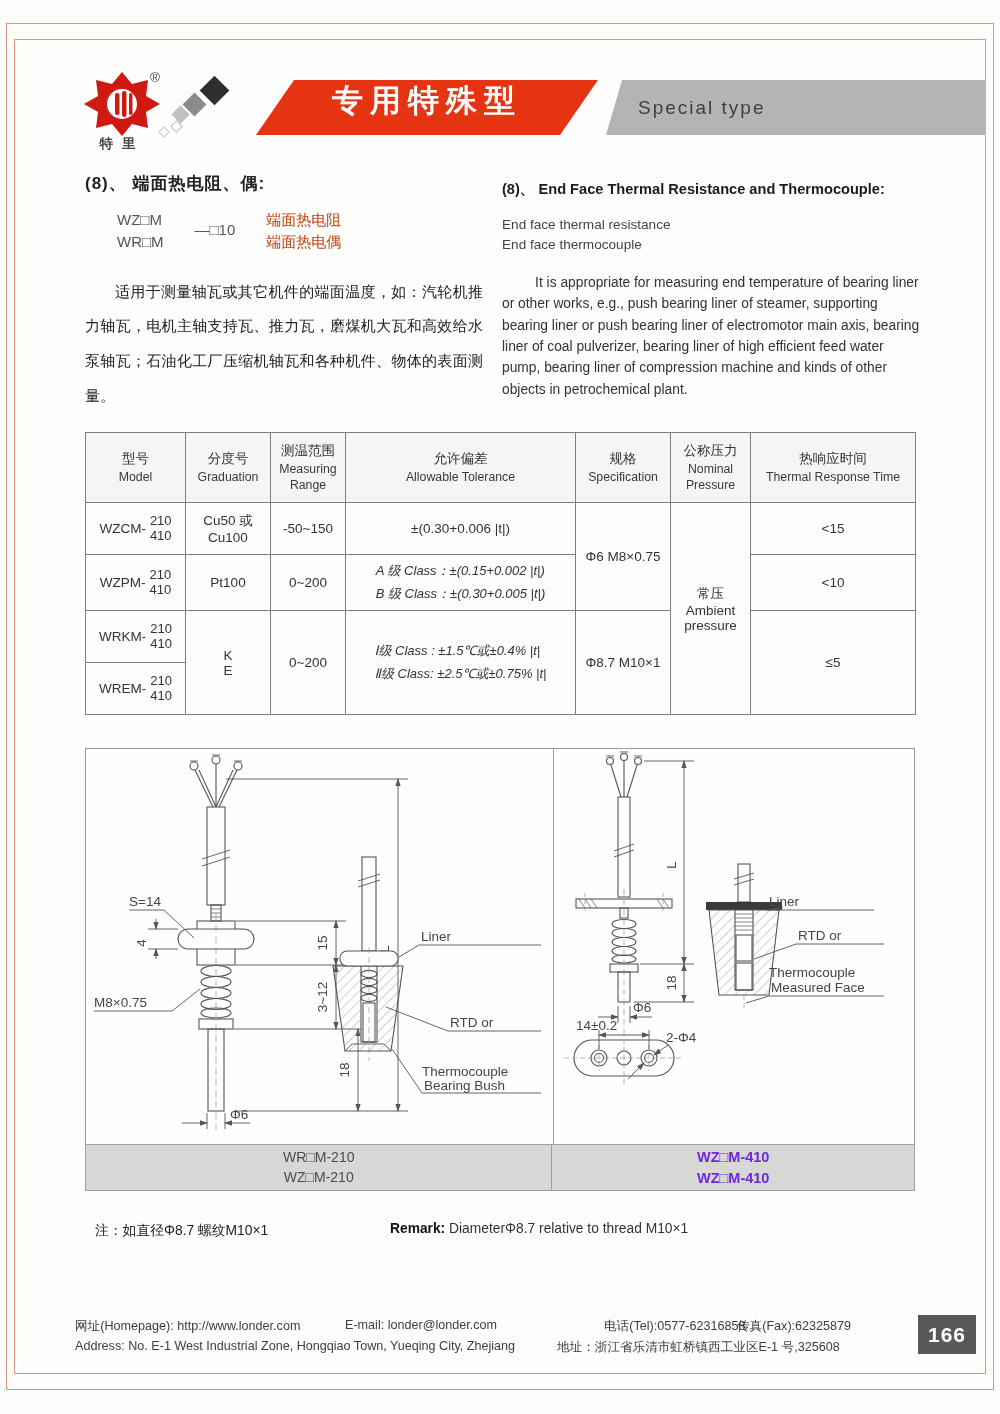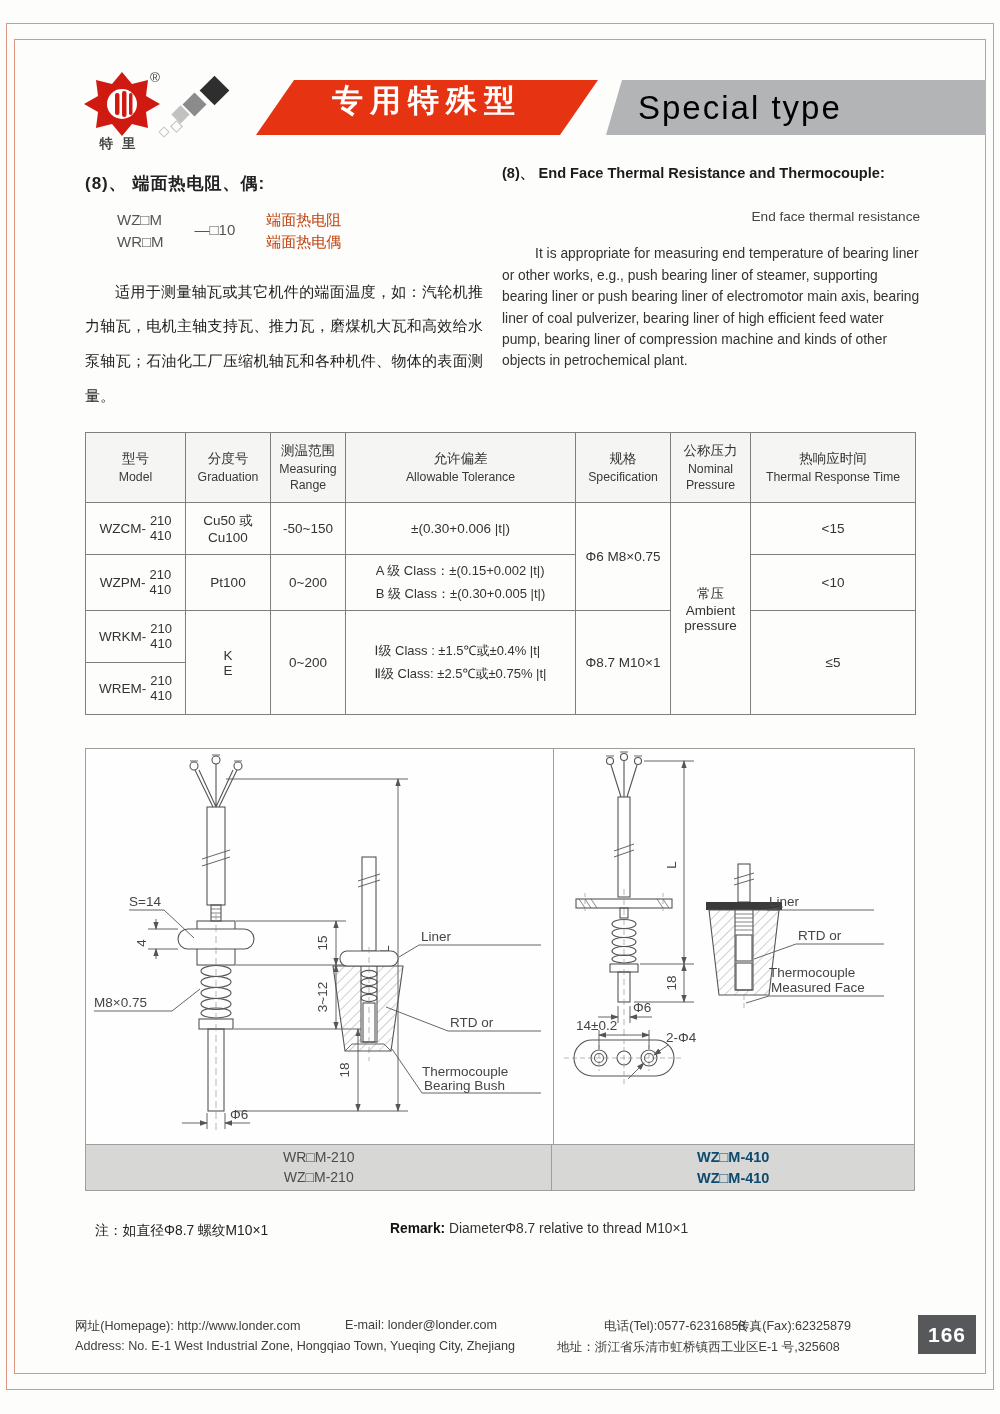--- a/index.html
+++ b/index.html
@@ -13,59 +13,59 @@
   .logo { position:absolute; left:74px; top:70px; width:96px; height:80px; }
   .diamonds { position:absolute; left:158px; top:76px; width:84px; height:70px; }
   .dia { position:absolute; transform:rotate(45deg); }
   .banner-red { position:absolute; left:256px; top:80px; width:342px; height:55px; background:#e63312;
     clip-path:polygon(38px 0, 100% 0, calc(100% - 38px) 100%, 0 100%);
     display:flex; justify-content:center; }
   .banner-red span { color:#fff; font-size:31px; font-weight:bold; letter-spacing:7px; }
   .banner-gray { position:absolute; left:606px; top:80px; width:380px; height:55px; background:#b2b4b6;
     clip-path:polygon(16px 0, 100% 0, 100% 100%, 0 100%);
     display:flex; align-items:center; }
-  .banner-gray span { color:#000000; font-size:33px; padding-left:32px; letter-spacing:2px; }
+  .banner-gray span { color:#404040; font-size:19px; padding-left:32px; letter-spacing:2px; }
 
   
   .col-cn { position:absolute; left:85px; top:172px; width:398px; }
-  .col-en { position:absolute; left:502px; top:164px; width:418px; }
+  .col-en { position:absolute; left:502px; top:180px; width:418px; }
   .h-cn { font-size:17px; font-weight:bold; color:#222; letter-spacing:1px; }
   .codes { margin:14px 0 0 32px; display:flex; align-items:center; gap:31px; color:#555; }
   .codes .stack { display:flex; flex-direction:column; line-height:1.45; font-size:15px; }
   .codes .suffix { font-size:15px; margin-top:-2px; }
   .codes .labels { display:flex; flex-direction:column; line-height:1.45; font-size:15px; color:#c2410c; }
   .p-cn { margin-top:22px; font-size:15px; line-height:2.33; text-align:justify; text-indent:2em; color:#222; }
   .h-en { font-size:14.6px; font-weight:bold; color:#1c1c1c; }
-  .sub-en { margin-top:24px; text-align:right; font-size:13.6px; color:#444; line-height:1.5; }
+  .sub-en { margin-top:16px; text-align:left; font-size:13.6px; color:#444; line-height:1.5; }
   .p-en { margin-top:16px; font-size:13.8px; line-height:1.55; color:#333; text-indent:2.4em; }
 
   
   table.spec { position:absolute; left:85px; top:432px; width:830px; border-collapse:collapse; table-layout:fixed; }
   table.spec th, table.spec td { border:1px solid #7f7f7f; text-align:center; vertical-align:middle;
     font-weight:normal; color:#333; padding:3px 4px; }
   table.spec th { height:70px; background:#f5f5f4; }
   .th-cn { display:block; font-size:13.5px; color:#333; }
   .th-en { display:block; font-size:12.3px; color:#3a3a3a; line-height:1.25; margin-top:2px; }
   td.c-model { font-size:13.5px; }
   .model-wrap { display:flex; align-items:center; justify-content:center; gap:4px; }
   .variants { font-size:13px; line-height:1.15; text-align:left; white-space:pre-line; }
   .pre { white-space:pre-line; }
   tr.row { height:52px; font-size:13.5px; }
   tr.row2 { height:56px; }
   td.left-block { text-align:center; }
-  td.left-block .pre { display:inline-block; text-align:left; font-size:13px; line-height:1.75; }
+  td.left-block .pre { display:inline-block; text-align:left; font-size:13px; line-height:1.75;font-style:italic; }
 
   
   .panel { position:absolute; left:85px; top:748px; width:830px; height:443px; border:1px solid #9e9e9e; background:#fefefe; }
   .panel .half-l { position:absolute; left:0; top:0; width:467px; height:396px; }
   .panel .half-r { position:absolute; left:467px; top:0; width:362px; height:396px; border-left:1px solid #9e9e9e; }
   .cap-strip { position:absolute; left:0; bottom:0; width:100%; height:46px; display:flex; border-top:1px solid #9e9e9e; background:#d7d7d6; }
   .cap { display:flex; flex-direction:column; align-items:center; justify-content:center; line-height:1.4; }
   .cap-l { width:467px; font-size:14px; color:#4c4c4c; border-right:1px solid #9e9e9e; }
-  .cap-r { width:362px; font-size:14.5px; font-weight:bold; color:#0c4a6e; }
+  .cap-r { width:362px; font-size:14.5px; font-weight:bold; color:#6d28d9; }
 
   svg text { font-family:"Liberation Sans", sans-serif; fill:#454545; font-size:13.5px; }
 
   
   .remark-cn { position:absolute; left:95px; top:1222px; font-size:13.8px; color:#222; }
   .remark-en { position:absolute; left:390px; top:1221px; font-size:13.8px; color:#333; }
   .remark-en b { color:#111; }
 
   
   .footer { position:absolute; left:0; top:1314px; width:1000px; font-size:12.6px; color:#3d3d3d; }
@@ -126,20 +126,21 @@
         <span>端面热电偶</span>
       </span>
     </div>
     <p class="p-cn">适用于测量轴瓦或其它机件的端面温度，如：汽轮机推力轴瓦，电机主轴支持瓦、推力瓦，磨煤机大瓦和高效给水泵轴瓦；石油化工厂压缩机轴瓦和各种机件、物体的表面测量。</p>
   </div>
 
   <div class="col-en">
     <div class="h-en">(8)、 End Face Thermal Resistance and Thermocouple:</div>
     <div class="sub-en">
       <div>End face thermal resistance</div>
+      <div>End face thermocouple</div>
     </div>
     <p class="p-en">It is appropriate for measuring end temperature of bearing liner or other works, e.g., push bearing liner of steamer, supporting bearing liner or push bearing liner of electromotor main axis, bearing liner of coal pulverizer, bearing liner of high efficient feed water pump, bearing liner of compression machine and kinds of other objects in petrochemical plant.</p>
   </div>
 
   <table class="spec">
     <colgroup>
       <col style="width:100px">
         <col style="width:85px">
         <col style="width:75px">
         <col style="width:230px">

